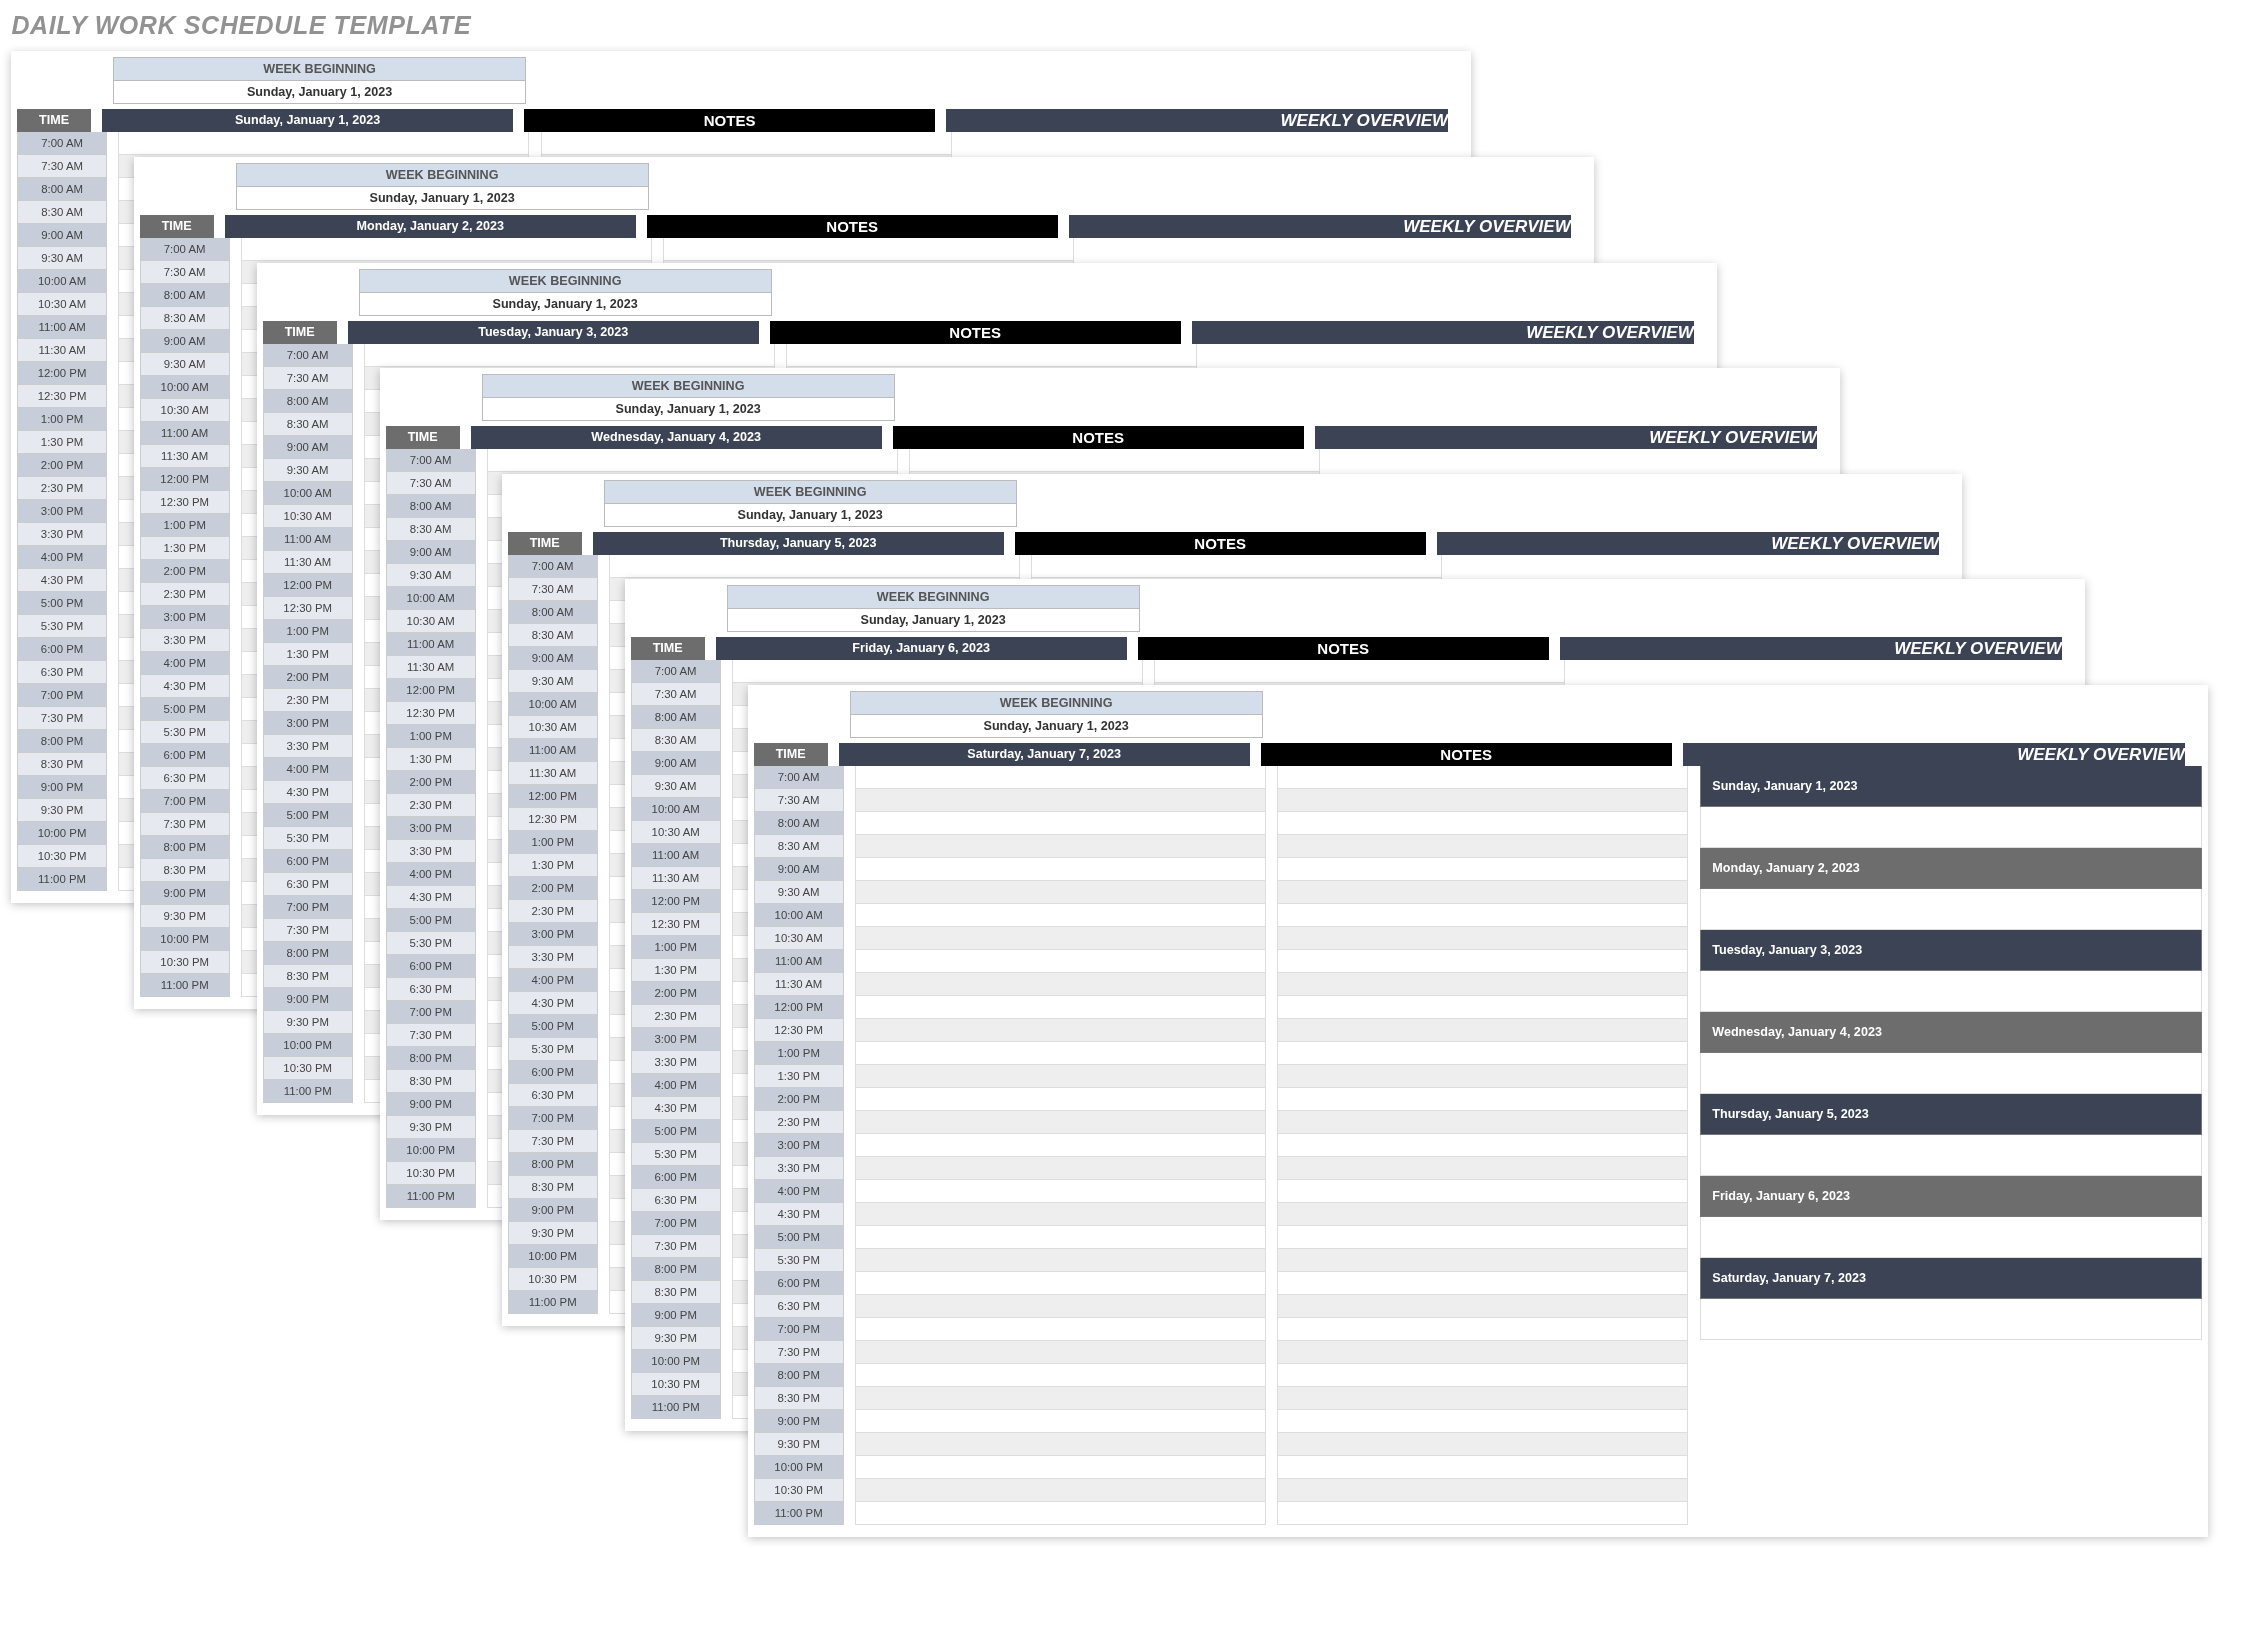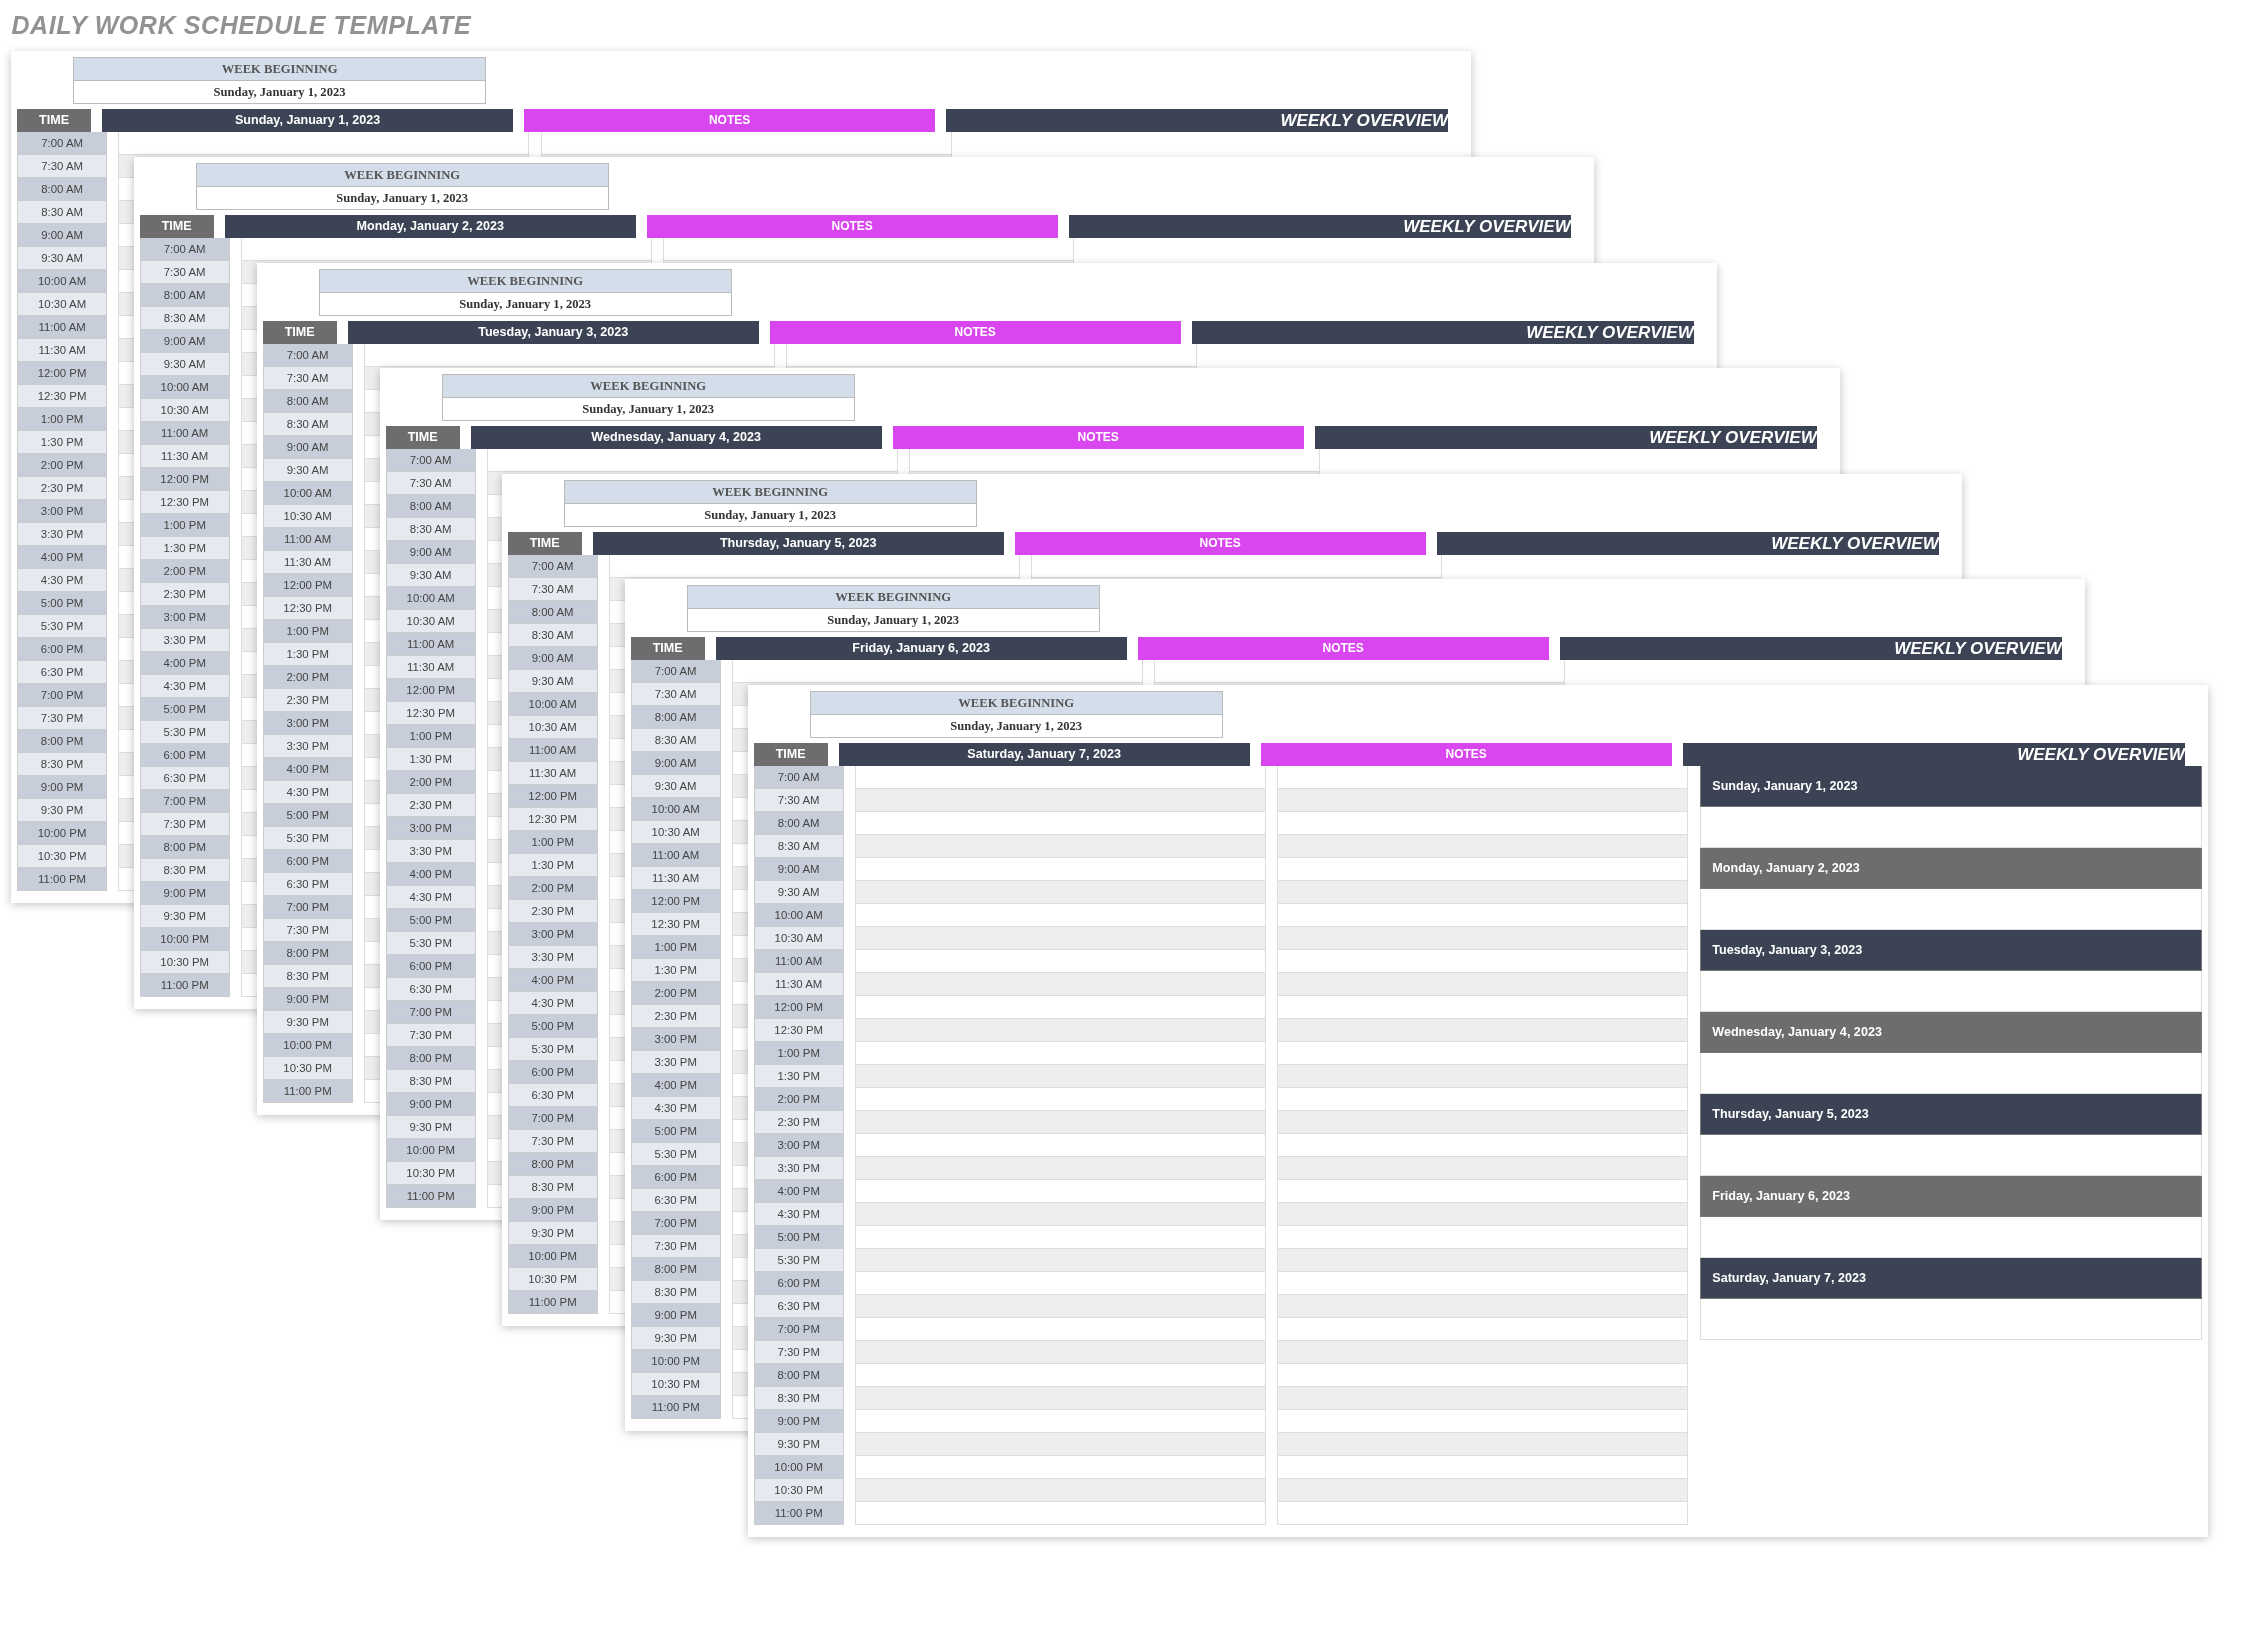--- a/index.html
+++ b/index.html
@@ -1,25 +1,25 @@
 <!DOCTYPE html>
 <html style="font-size:9px"><head>
 <meta charset="utf-8">
 <style>
   html,body{margin:0;padding:0;background:#fff;font-family:Arial,Helvetica,sans-serif;}
   #stage{position:relative;width:2261px;height:1649px;transform-origin:top left;}
   .title{position:absolute;left:11.4px;top:11.4px;font-size:25px;font-weight:700;color:#929292;letter-spacing:0.6px;font-style:italic;}
   .sheet{position:absolute;box-shadow:0 2.3px 9px rgba(0,0,0,.25);background:#fff;padding:5.7px 5.7px 11.4px 5.7px;}
-  .wb-row{display:flex;gap:0;margin-left:56px;font-family:Liberation Serif, serif;}
+  .wb-row{display:flex;gap:0;margin-left:96px;}
   .wb-label{width:411px;height:22px;line-height:22px;text-align:center;font-size:12.6px;font-weight:700;color:#555;background:#d4ddea;border:0.6px solid #bbb;}
   .wb-value{width:411px;height:22px;line-height:22px;text-align:center;font-size:12.6px;font-weight:700;color:#333;background:#fff;border:0.6px solid #bbb;border-top:none;}
   .hdr-row{display:flex;gap:11px;margin-top:5.7px;}
   .hdr-time{width:74px;height:23px;line-height:23px;text-align:center;font-size:12.6px;font-weight:700;color:#fff;background:#6d6d6d;}
   .hdr-day{width:411px;height:23px;line-height:23px;text-align:center;font-size:12.6px;font-weight:700;color:#fff;background:#3b4354;}
-  .hdr-notes{width:411px;height:23px;line-height:23px;text-align:center;font-size:12px;font-weight:700;color:#fff;background:#d946ef;}
+  .hdr-notes{width:411px;height:23px;line-height:23px;text-align:center;font-size:15px;font-weight:700;color:#fff;background:#000000;}
   .hdr-over{width:502px;height:23px;line-height:23px;text-align:right;font-size:17px;font-weight:700;color:#fff;background:#3b4354;font-style:italic;}
   .body-row{display:flex;gap:11.4px;}
   .time-col{width:90px;}
   .time-cell{height:22px;line-height:22px;text-align:center;font-size:11.4px;color:#444;border:0.6px solid #ccc;border-top:none;}
   .time-cell:nth-child(odd){background:#c7ceda;}
   .time-cell:nth-child(even){background:#e6e9ef;}
   .day-col{width:411px;}
   .day-cell{height:22px;border:0.6px solid #ddd;border-top:none;}
   .day-cell:nth-child(odd){background:#fff;}
   .day-cell:nth-child(even){background:#eee;}

